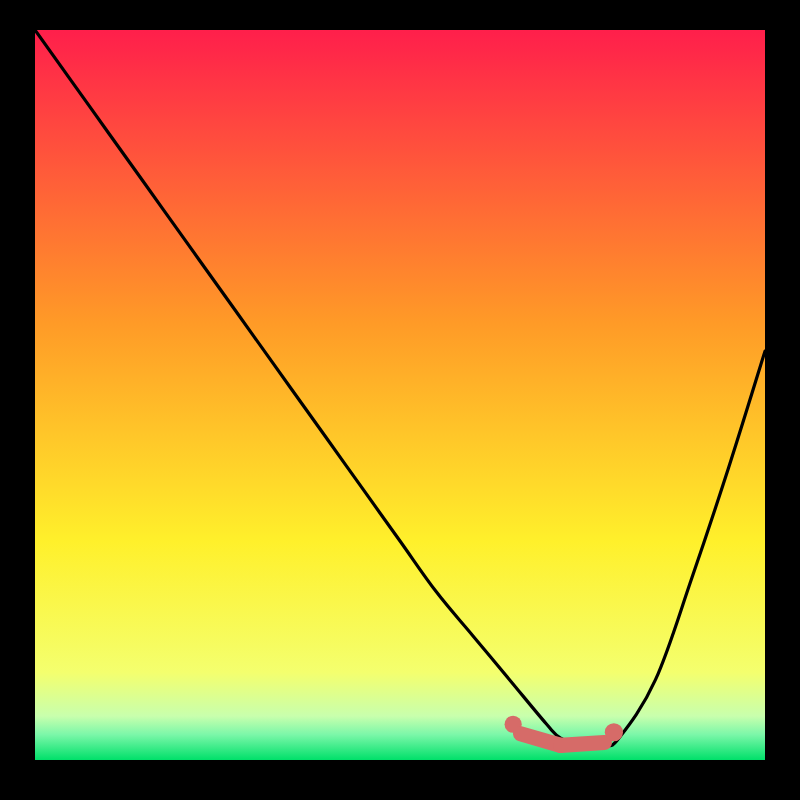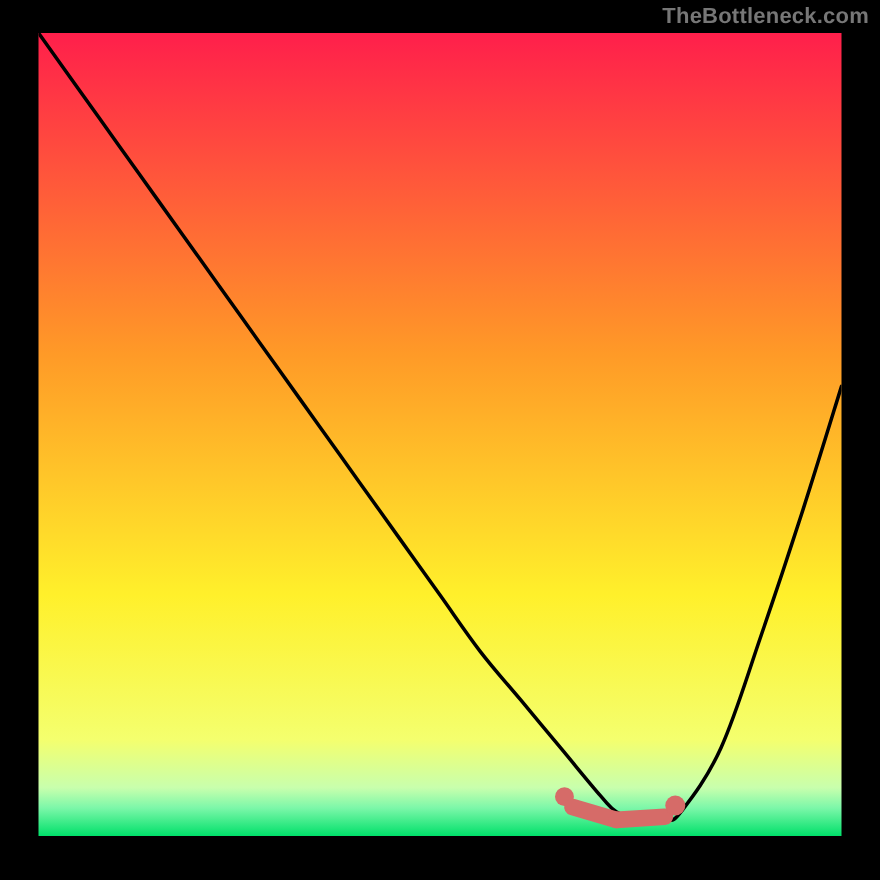--- a/index.html
+++ b/index.html
@@ -54,14 +54,13 @@
     <path id="curve-path" fill="none" stroke="#000" stroke-width="3.2" stroke-linecap="round" clip-path="url(#plot-clip)" d="M 35 30 C 41.57 39.19799999999999, 58.36 62.703999999999965, 71.5 81.09999999999997 C 84.64 99.49599999999997, 94.86 113.80399999999999, 108 132.2 C 121.14 150.596, 131.36 164.904, 144.5 183.29999999999998 C 157.64 201.69599999999997, 167.86 216.00400000000002, 181 234.4 C 194.14 252.796, 204.36 267.104, 217.5 285.5 C 230.64 303.896, 240.86 318.204, 254 336.6 C 267.14 354.99600000000004, 277.36 369.304, 290.5 387.7 C 303.64 406.096, 313.86 420.404, 327 438.8 C 340.14 457.196, 350.36 471.50399999999996, 363.5 489.9 C 376.64 508.296, 386.86 522.604, 400 541 C 413.14 559.396, 423.36000000000007 575.018, 436.50000000000006 592.1 C 449.64000000000004 609.182, 459.86 620.132, 473 635.9 C 486.14 651.668, 496.36 663.932, 509.5 679.7 C 522.64 695.4680000000001, 536.802 712.988, 546 723.5 C 555.198 734.012, 554.03 734.158, 560.6 738.1 C 567.1700000000001 742.042, 574.616 744.086, 582.5 745.4 C 590.384 746.7139999999999, 597.8299999999999 746.7139999999999, 604.4 745.4 C 610.97 744.086, 609.802 749.926, 619 738.1 C 628.198 726.274, 642.36 708.6080000000001, 655.5 679.7 C 668.64 650.792, 678.86 615.606, 692 577.5 C 705.14 539.394, 715.36 508.734, 728.5 468 C 741.64 427.266, 758.43 372.224, 765 351.2"></path>
 
     <g id="highlight-g" clip-path="url(#plot-clip)">
         <circle cx="513.1500000000001" cy="724.23" r="8.599" fill="#d66b68"></circle>
         <line x1="520.45" y1="733.72" x2="560.6" y2="745.4" stroke="#d66b68" stroke-width="15.176" stroke-linecap="round"></line>
         <line x1="560.6" y1="745.4" x2="604.4" y2="742.48" stroke="#d66b68" stroke-width="15.176" stroke-linecap="round"></line>
         <circle cx="613.89" cy="732.26" r="9.11" fill="#d66b68"></circle>
       </g>
   </svg>
 
-  <div class="watermark">TheBottleneck.com</div>
 </div>
 
 </body></html>

